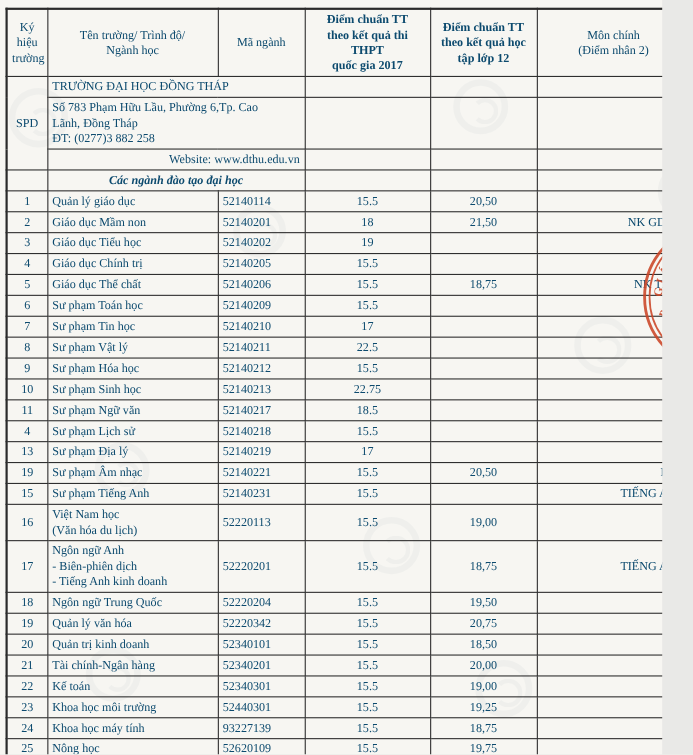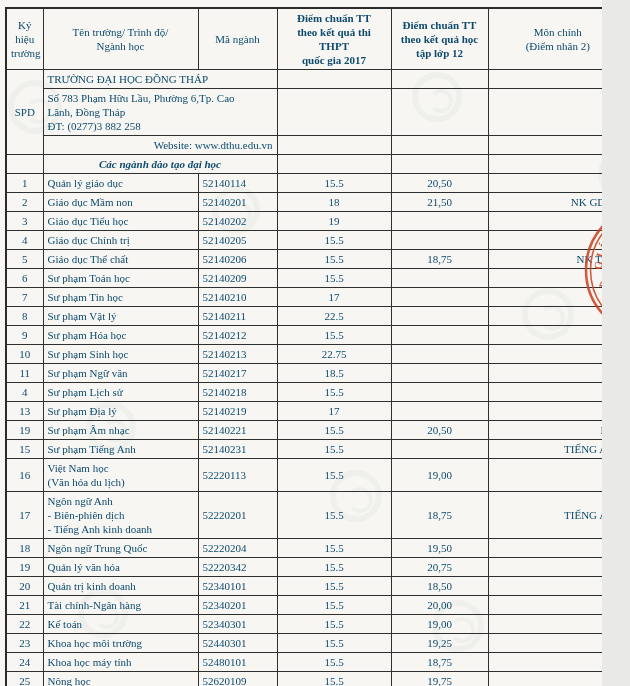--- a/index.html
+++ b/index.html
@@ -313,21 +313,21 @@
           <td class="c-no">23</td>
           <td class="c-name">Khoa học môi trường</td>
           <td class="c-code">52440301</td>
           <td class="c-s1">15.5</td>
           <td class="c-s2">19,25</td>
           <td class="c-subj"></td>
         </tr>
         <tr>
           <td class="c-no">24</td>
           <td class="c-name">Khoa học máy tính</td>
-          <td class="c-code">52480101</td>
+          <td class="c-code">93227139</td>
           <td class="c-s1">15.5</td>
           <td class="c-s2">18,75</td>
           <td class="c-subj"></td>
         </tr>
         <tr>
           <td class="c-no">25</td>
           <td class="c-name">Nông học</td>
           <td class="c-code">52620109</td>
           <td class="c-s1">15.5</td>
           <td class="c-s2">19,75</td>

